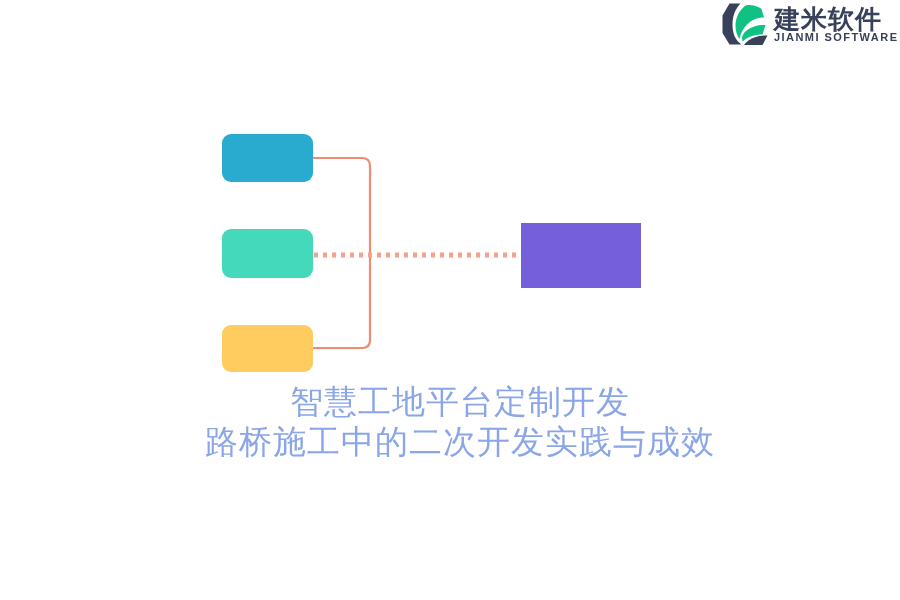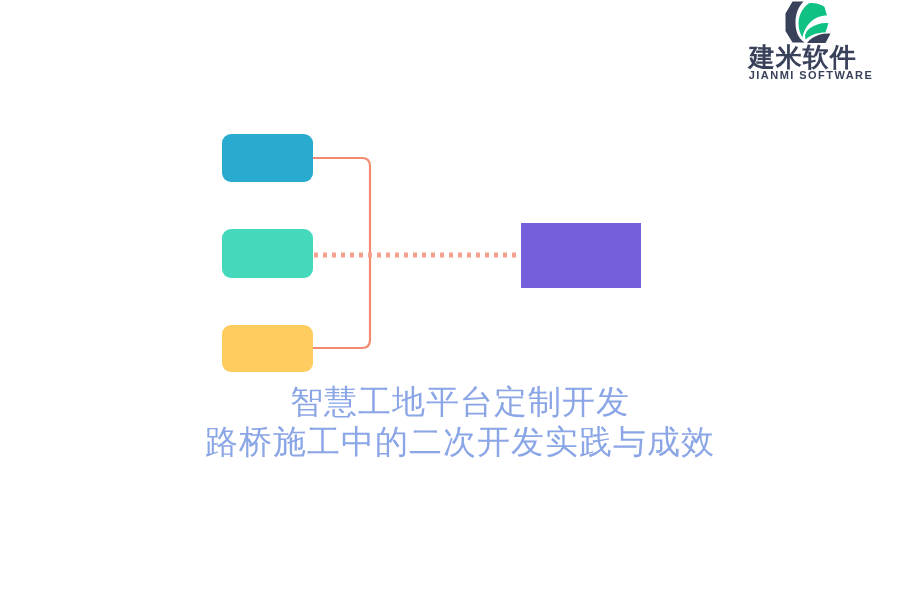--- a/index.html
+++ b/index.html
@@ -22,21 +22,20 @@
 
   
   #brand {
     position: absolute;
     left: 722px;
     top: 0px;
     width: 178px;
     height: 48px;
     display: flex;
     align-items: center;
-    flex-direction: column;
   }
   #brand-mark {
     width: 46px;
     height: 44px;
     flex: 0 0 auto;
     margin-right: 6px;
   }
   #brand-text {
     display: flex;
     flex-direction: column;

